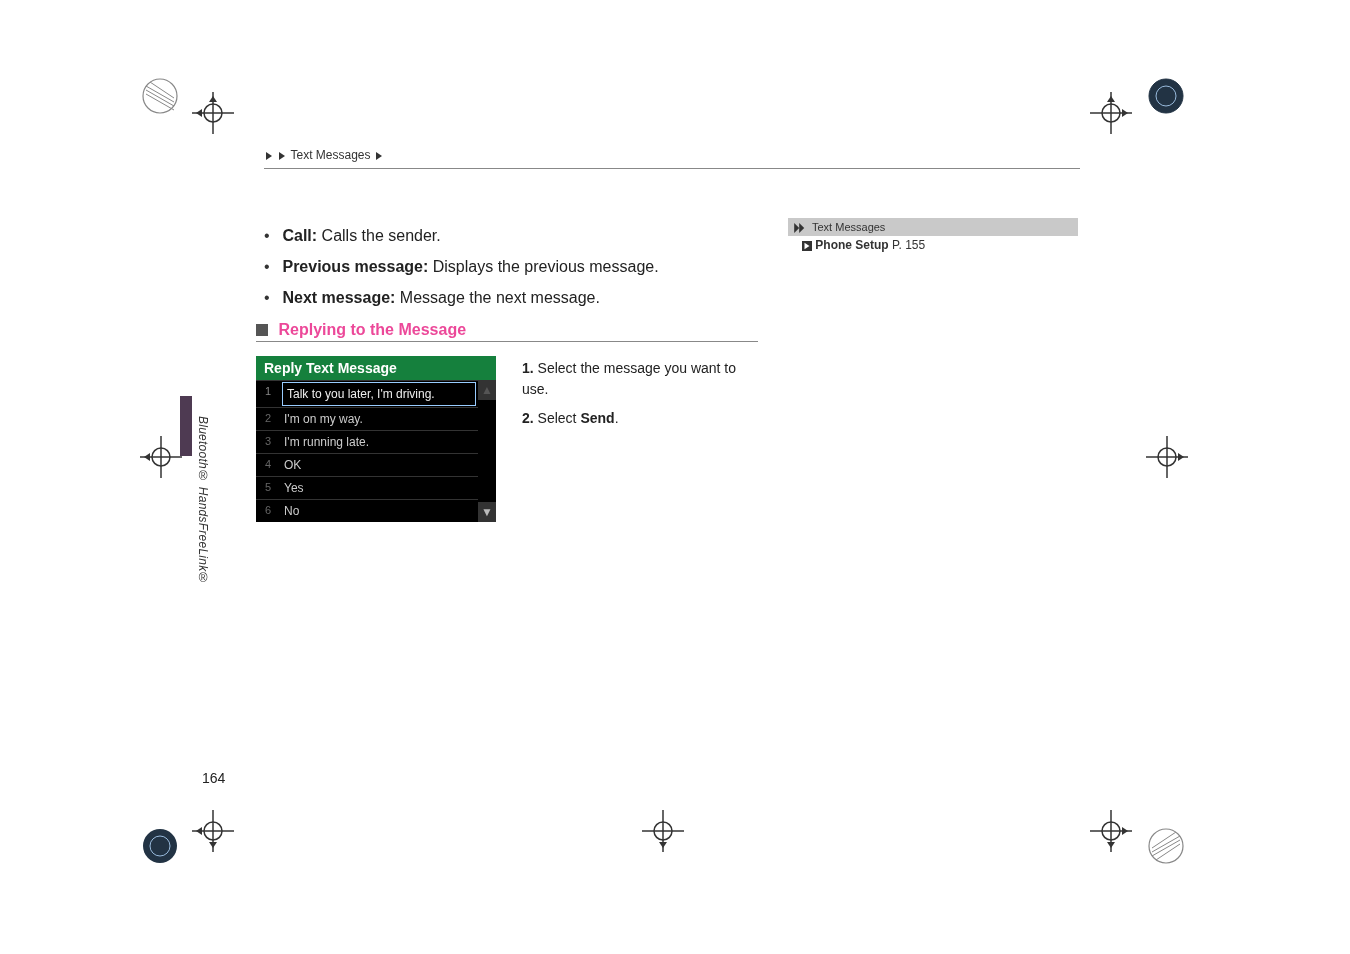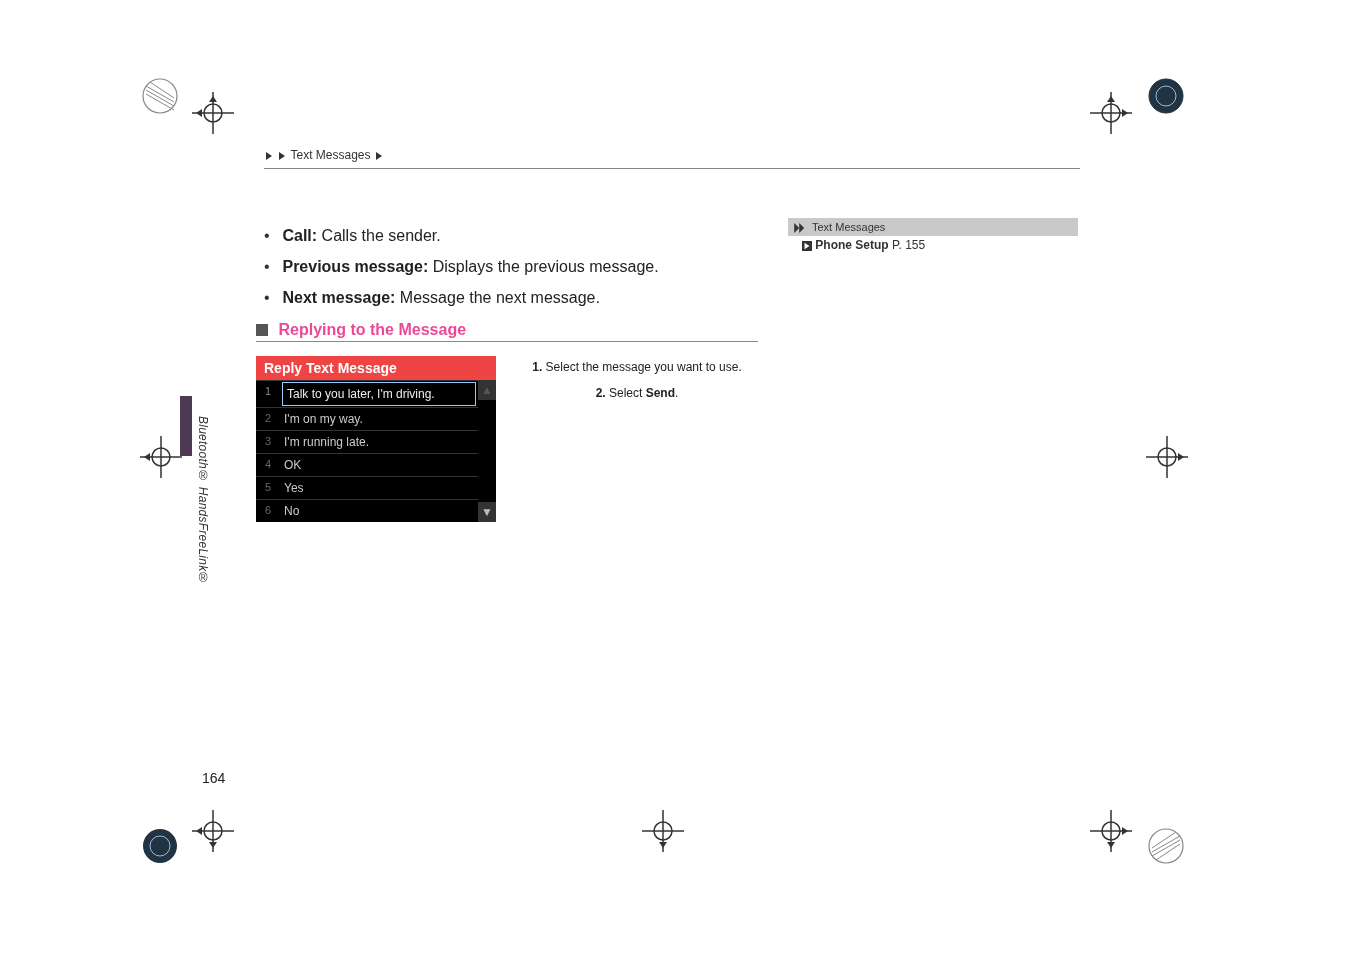--- a/index.html
+++ b/index.html
@@ -97,21 +97,21 @@
   .screenshot {
     position: absolute;
     left: 256px;
     top: 356px;
     width: 240px;
     background: #000;
     color: #ddd;
     font-family: Arial, Helvetica, sans-serif;
   }
   .screenshot .title {
-    background: #ef4444;
+    background: #15803d;
     color: #fff;
     font-weight: 700;
     font-size: 14px;
     padding: 4px 8px;
   }
   .screenshot .row {
     display: flex;
     border-top: 1px solid #333;
   }
   .screenshot .idx {
@@ -157,23 +157,22 @@
   .scroll .gap {
     flex: 1;
     background: #000;
   }
 
   .steps {
     position: absolute;
     left: 522px;
     top: 358px;
     width: 230px;
-    font-size: 12px;
+    font-size: 14px;
     line-height: 1.5;
-    text-align: center;
   }
   .steps p { margin: 0 0 8px 0; }
 
   
   .sidebar-note {
     position: absolute;
     left: 788px;
     top: 218px;
     width: 290px;
     font-size: 12px;

